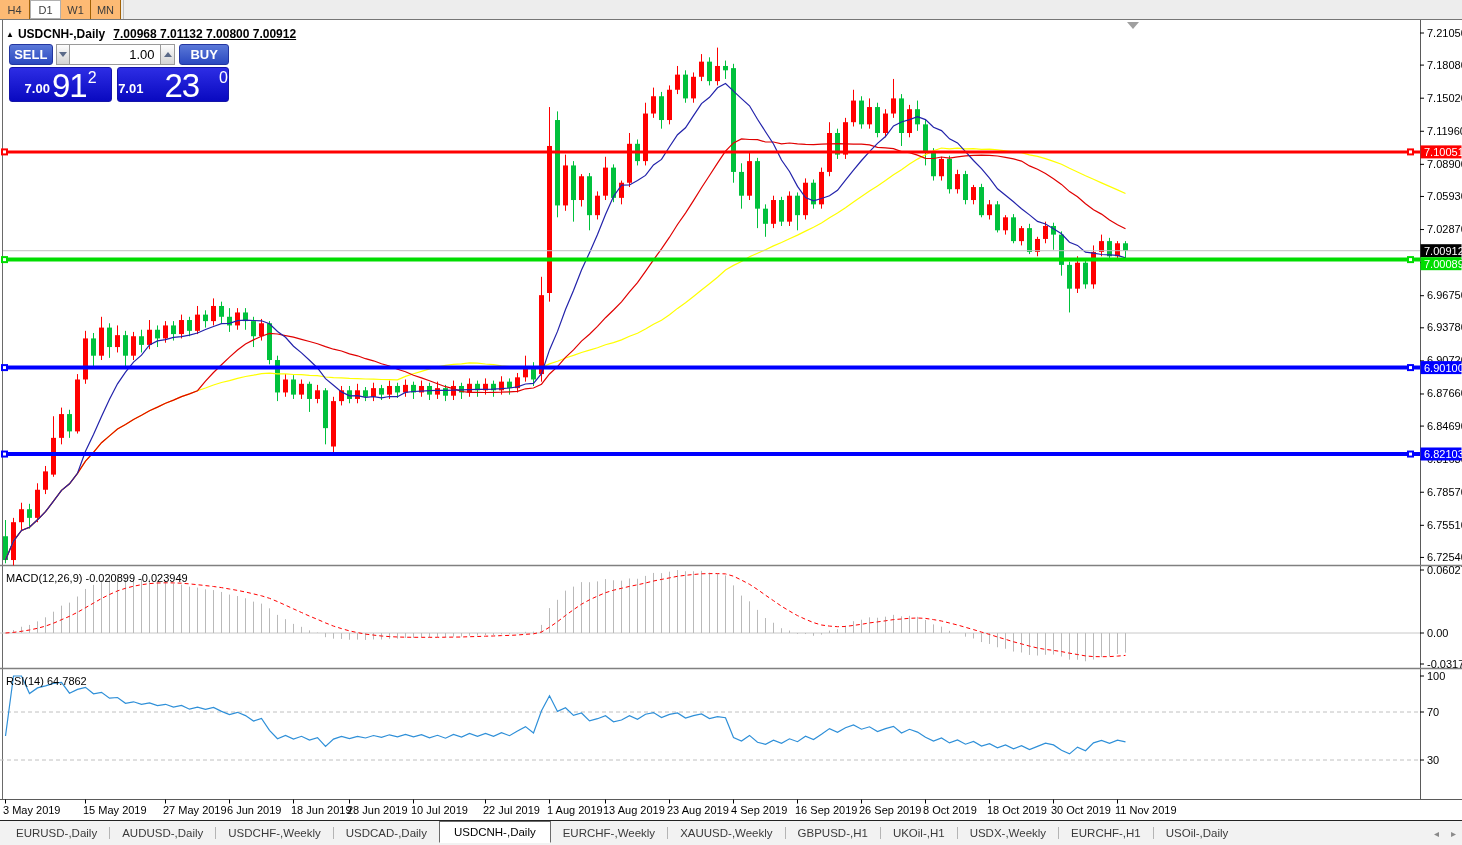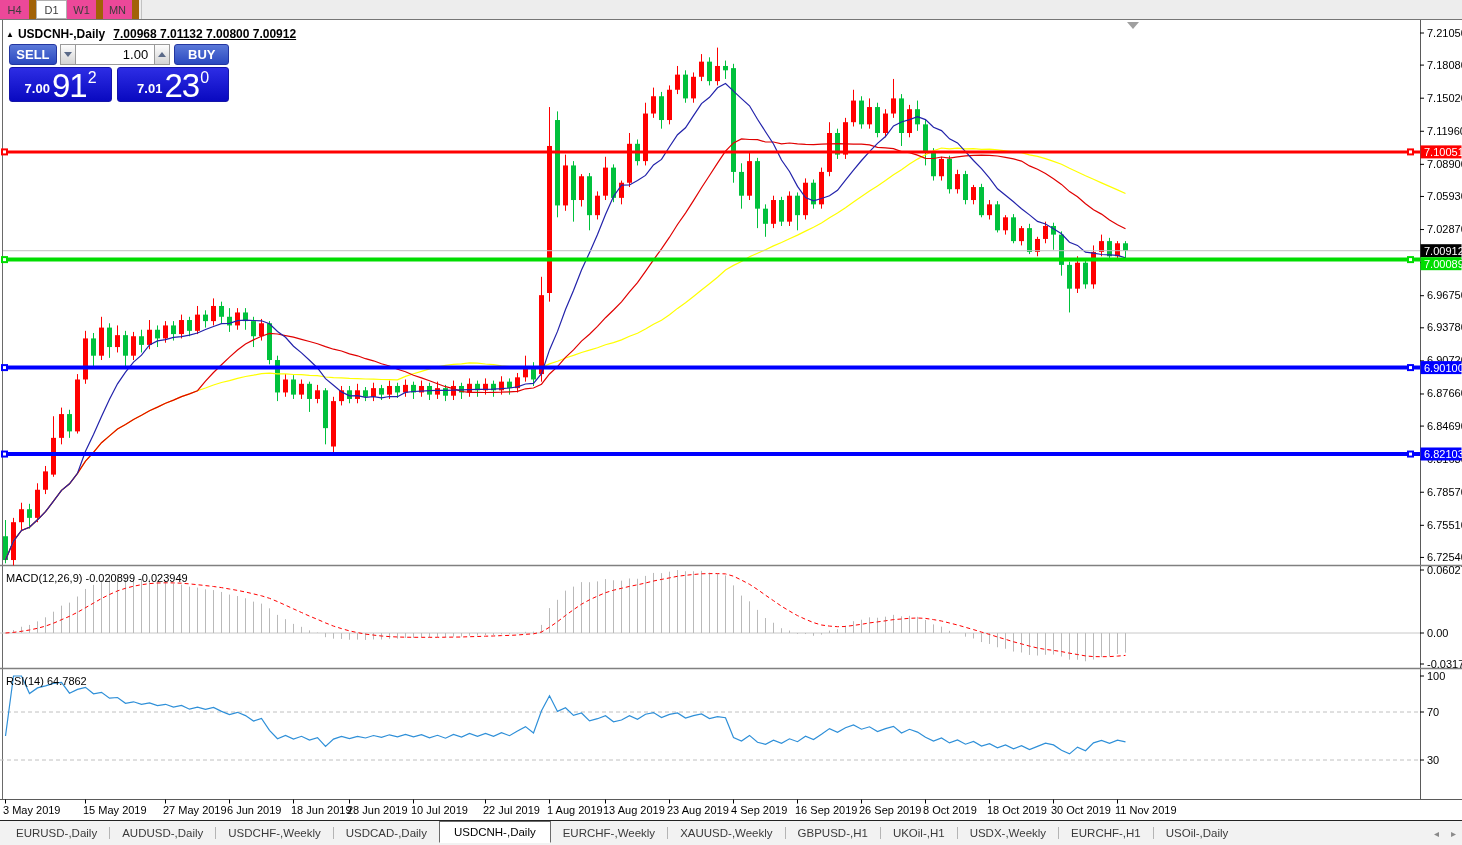--- a/index.html
+++ b/index.html
@@ -1,42 +1,42 @@
 <!DOCTYPE html>
 <html><head>
 <meta charset="utf-8">
 <style>
   html,body{margin:0;padding:0;background:#dcdcdc;}
   #app{position:relative;width:1462px;height:845px;background:#fff;font-family:"Liberation Sans",sans-serif;overflow:hidden;}
   
   #toolbar{position:absolute;left:0;top:0;width:1462px;height:19px;background:#ededed;display:flex;align-items:stretch;}
-  .tfbtn{width:29px;display:flex;align-items:center;justify-content:center;font:11px "Liberation Sans",sans-serif;color:#3c3c3c;border-right:7px solid #a16207;background:#ec4899;cursor:default;}
+  .tfbtn{width:29px;display:flex;align-items:center;justify-content:center;font:11px "Liberation Sans",sans-serif;color:#3c3c3c;border-right:1px solid #a16207;background:#fdba74;cursor:default;}
   .tfbtn.active{background:#ffffff;border:1px solid #b0b0b0;}
   .tf-sep{width:1px;background:#c2c2c2;margin-left:2px;}
   
   #chart{position:absolute;left:0;top:19px;width:1462px;height:800px;background:#fff;border-top:1px solid #767676;border-bottom:2px solid #222;}
   #chart-svg{position:absolute;left:0;top:0;}
   #chart-title{position:absolute;left:6px;top:7px;font:600 12px "Liberation Sans",sans-serif;color:#000;white-space:nowrap;}
   #chart-title .arrow{font-size:8px;position:relative;top:-1px;margin-right:4px;cursor:pointer;}
   #chart-title .num{margin-left:8px;text-decoration:underline;}
   
   #trade-panel{position:absolute;left:9px;top:24px;width:220px;}
   #tp-row1{display:flex;height:21px;}
   .sb{background:linear-gradient(#5a78d8,#2b49c0);color:#fff;border:1px solid #2336a0;border-radius:3px;font:600 13px "Liberation Sans",sans-serif;padding:0;cursor:pointer;}
   .sb.sell{width:50px;}
   .sb.buy{width:57px;margin-left:4px;}
   .spin{width:17px;background:linear-gradient(#fdfdfd,#d4d4d4);border:1px solid #9a9a9a;display:flex;align-items:center;justify-content:center;margin-left:3px;cursor:pointer;box-sizing:border-box;}
   .spin.right{margin-left:0;}
   .tri-down{width:0;height:0;border-left:4px solid transparent;border-right:4px solid transparent;border-top:5px solid #5a6a88;}
   .tri-up{width:0;height:0;border-left:4px solid transparent;border-right:4px solid transparent;border-bottom:5px solid #5a6a88;}
-  #vol{width:72px;height:19px;border:1px solid #9a9a9a;border-left:none;border-right:none;font:13px "Liberation Sans",sans-serif;text-align:right;padding:0 6px 0 0;margin:0;outline:none;}
+  #vol{width:72px;height:19px;border:1px solid #9a9a9a;border-left:none;border-right:none;font:13px "Liberation Sans",sans-serif;text-align:right;padding:0 6px 0 12px;margin:0;outline:none;}
   #tp-row2{display:flex;margin-top:2px;height:35px;}
   .pricebox{border-radius:3px;border:1px solid #1515a8;background:linear-gradient(#2d2de4,#0909c0);color:#fff;display:flex;align-items:flex-end;justify-content:center;cursor:pointer;}
   .pricebox.bid{width:104px;}
-  .pricebox.ask{width:113px;margin-left:5px;}
+  .pricebox.ask{width:113px;margin-left:5px;justify-content:space-between;}
   .pfx{font:700 13px "Liberation Sans",sans-serif;margin:0 2px 5px 0;}
   .bigd{font:400 33px/0.95 "Liberation Sans",sans-serif;letter-spacing:-1px;}
   .supd{font:400 16px "Liberation Sans",sans-serif;margin:0 0 14px 1px;}
   
   .ind-label{position:absolute;left:6px;font:11px "Liberation Sans",sans-serif;color:#000;white-space:nowrap;}
   #macd-label{top:552px;}
   #rsi-label{top:655px;}
   
   #tabbar{position:absolute;left:0;top:821px;width:1462px;height:24px;background:#f2f2f2;display:flex;align-items:center;}
   #tabs{display:flex;align-items:center;height:100%;padding-left:4px;}

